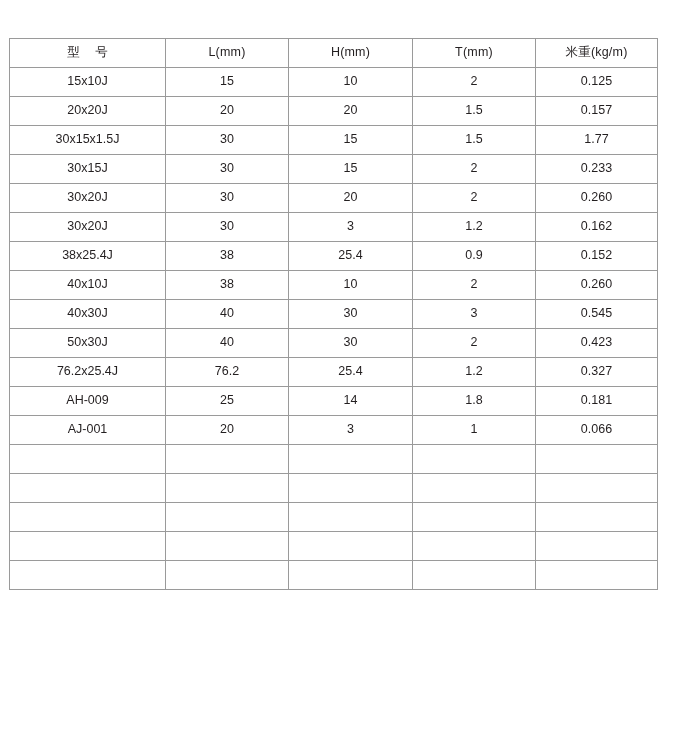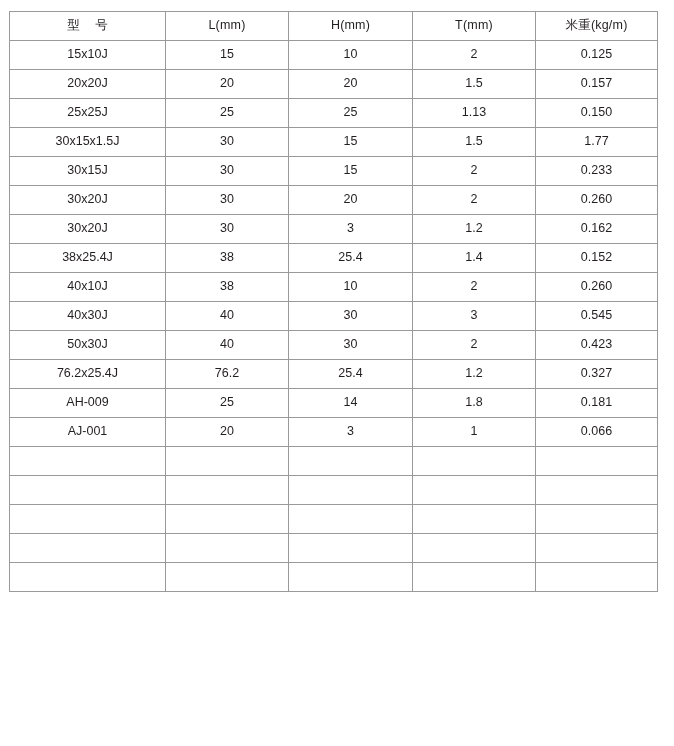--- a/index.html
+++ b/index.html
@@ -21,20 +21,21 @@
     left: 9px;
     top: 11px;
     width: 648px;
   }
 
   table.spec-table {
     border-collapse: collapse;
     table-layout: fixed;
     width: 648px;
     background: #ffffff;
+    margin-top: 27px;
   }
 
   table.spec-table col.c-model  { width: 156px; }
   table.spec-table col.c-l      { width: 123px; }
   table.spec-table col.c-h      { width: 124px; }
   table.spec-table col.c-t      { width: 123px; }
   table.spec-table col.c-w      { width: 122px; }
 
   table.spec-table th,
   table.spec-table td {
@@ -94,27 +95,20 @@
           <td>0.125</td>
         </tr>
         <tr>
           <td>20x20J</td>
           <td>20</td>
           <td>20</td>
           <td>1.5</td>
           <td>0.157</td>
         </tr>
         <tr>
-          <td>25x25J</td>
-          <td>25</td>
-          <td>25</td>
-          <td>1.13</td>
-          <td>0.150</td>
-        </tr>
-        <tr>
           <td>30x15x1.5J</td>
           <td>30</td>
           <td>15</td>
           <td>1.5</td>
           <td>1.77</td>
         </tr>
         <tr>
           <td>30x15J</td>
           <td>30</td>
           <td>15</td>
@@ -132,21 +126,21 @@
           <td>30x20J</td>
           <td>30</td>
           <td>3</td>
           <td>1.2</td>
           <td>0.162</td>
         </tr>
         <tr>
           <td>38x25.4J</td>
           <td>38</td>
           <td>25.4</td>
-          <td>1.4</td>
+          <td>0.9</td>
           <td>0.152</td>
         </tr>
         <tr>
           <td>40x10J</td>
           <td>38</td>
           <td>10</td>
           <td>2</td>
           <td>0.260</td>
         </tr>
         <tr>

